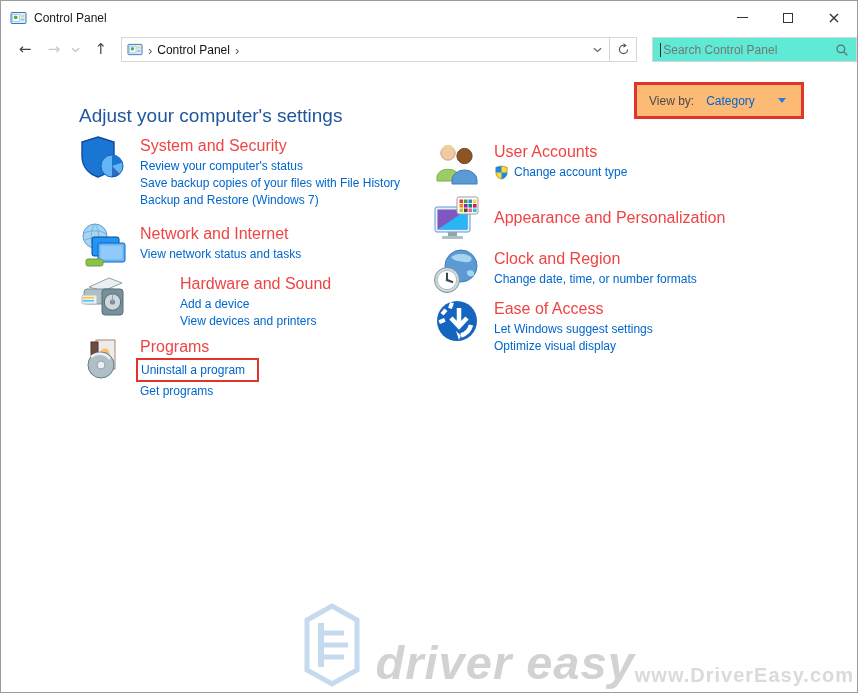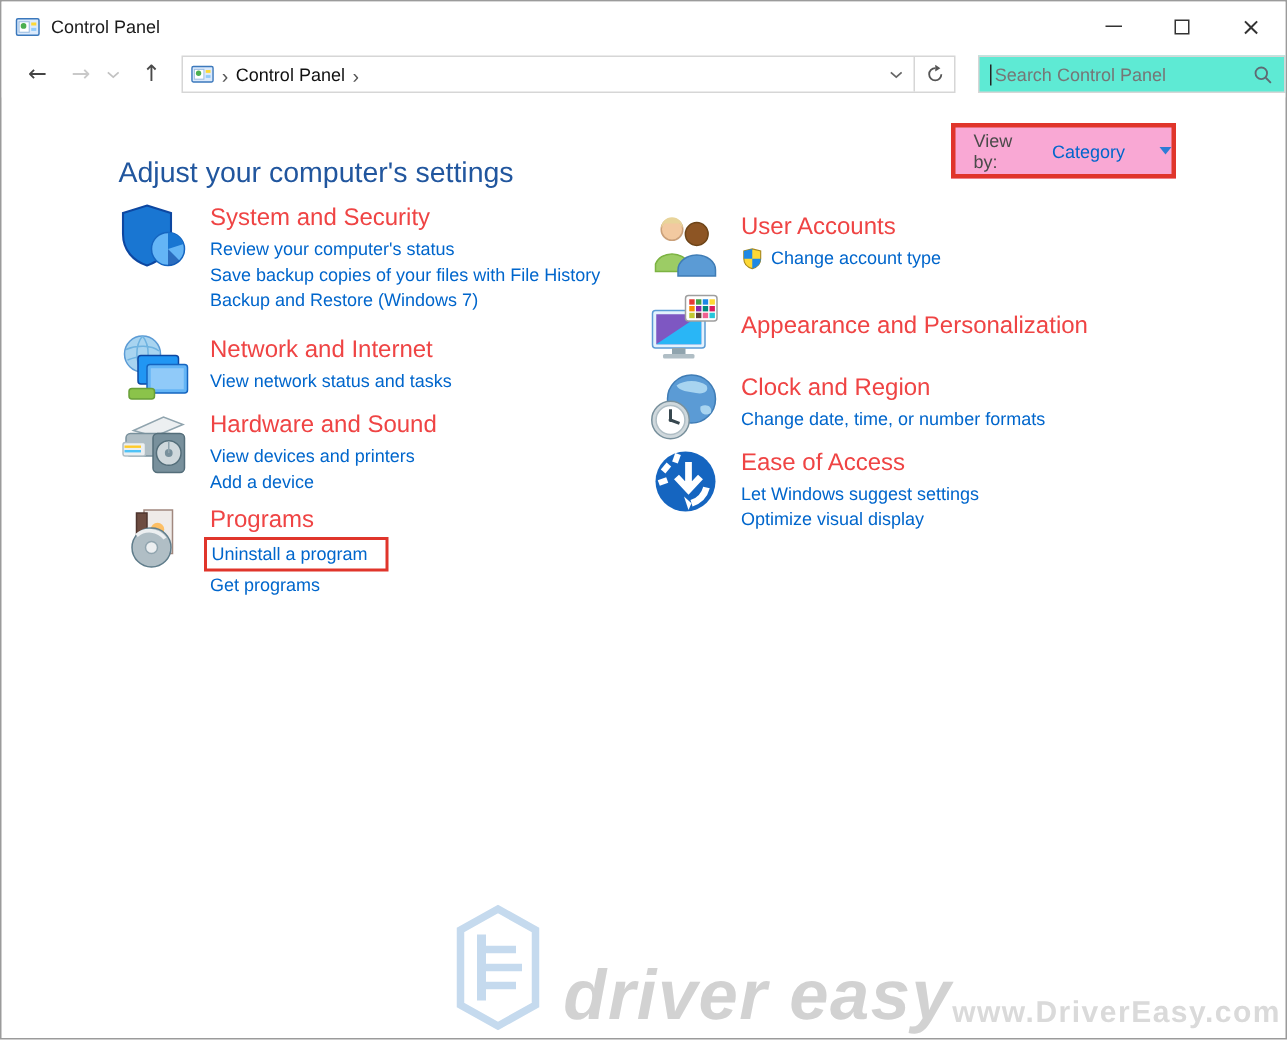--- a/index.html
+++ b/index.html
@@ -28,21 +28,21 @@
   .crumb-sep { color:#555; font-size:13px; line-height:1; padding-top:1px; }
   .crumb-label { font-size:12px; color:#111; }
   .addr-chev { color:#666; padding:0 7px; display:flex; align-items:center; height:100%; }
   .addr-refresh { width:27px; height:100%; border-left:1px solid #d6d6d6; display:flex; align-items:center; justify-content:center; }
   .searchbox { margin-left:15px; width:205px; height:25px; border:1px solid #d6d6d6; display:flex; align-items:center; padding:0 7px; background:#5eead4; }
   .caret { width:1px; height:14px; background:#222; margin-right:2px; }
   .search-ph { flex:1; font-size:12px; color:#767676; }
 
   
   .heading { position:absolute; left:78px; top:104px; font-size:19px; color:#21569e; }
-  .viewby-box { position:absolute; left:633px; top:81px; width:150px; height:37px; border:3px solid #e0352b; display:flex; align-items:center; padding-left:12px; gap:12px; background:#f9a8d4; }
+  .viewby-box { position:absolute; left:633px; top:81px; width:170px; height:37px; border:3px solid #e0352b; display:flex; align-items:center; padding-left:12px; gap:12px; background:#fdba74; }
   .viewby-label { font-size:12px; color:#4a4a4a; }
   .viewby-value { font-size:12px; color:#0066cc; display:flex; align-items:center; gap:23px; cursor:pointer; }
   .tri-down { width:0; height:0; border-left:4px solid transparent; border-right:4px solid transparent; border-top:5px solid #2e7cd6; }
 
   .cat { position:absolute; display:flex; }
   .cat-icon { width:48px; height:48px; flex:0 0 48px; margin-right:13px; }
   .cat-text { display:flex; flex-direction:column; padding-top:1px; }
   .cat.center .cat-text { justify-content:center; }
   .cat-title { font-size:16px; color:#ef4444; line-height:21px; margin-bottom:2px; cursor:pointer; }
   .cat-link { font-size:12px; color:#0066cc; line-height:17px; cursor:pointer; text-decoration:none; }
@@ -161,36 +161,36 @@
       <rect x="19" y="21" width="27" height="19" rx="2" fill="#64b5f6" stroke="#1565c0"></rect>
       <rect x="21.5" y="23.5" width="22" height="14" fill="#90caf9"></rect>
       <rect x="7" y="37" width="17" height="7" rx="2" fill="#8bc34a" stroke="#689f38"></rect>
     </svg>
     <div class="cat-text">
       <span class="cat-title">Network and Internet</span>
       <a class="cat-link">View network status and tasks</a>
     </div>
   </div>
 
-  <div class="cat" style="left:78px; top:271px;">
+  <div class="cat" style="left:78px; top:271px;gap:40px;">
     <svg class="cat-icon" viewBox="0 0 48 48">
       <path d="M10 15 L30 6 L43 11 L24 19 Z" fill="#eceff1" stroke="#90a4ae"></path>
       <rect x="5" y="17" width="32" height="15" rx="3" fill="#b0bec5" stroke="#78909c"></rect>
       <rect x="3" y="23" width="15" height="9" rx="1.5" fill="#eceff1" stroke="#b0bec5"></rect>
       <rect x="4" y="25" width="11" height="1.6" fill="#ffca28"></rect>
       <rect x="4" y="28" width="11" height="1.6" fill="#4fc3f7"></rect>
       <rect x="23" y="17" width="21" height="26" rx="3" fill="#78909c" stroke="#546e7a"></rect>
       <circle cx="33.5" cy="30" r="8.2" fill="#cfd8dc" stroke="#546e7a"></circle>
       <circle cx="33.5" cy="30" r="2.6" fill="#78909c"></circle>
       <path d="M33.5 22 L33.5 30" stroke="#90a4ae" stroke-width="1"></path>
     </svg>
     <div class="cat-text">
       <span class="cat-title">Hardware and Sound</span>
+      <a class="cat-link">Add a device</a>
       <a class="cat-link">View devices and printers</a>
-      <a class="cat-link">Add a device</a>
     </div>
   </div>
 
   <div class="cat" style="left:78px; top:334px;">
     <svg class="cat-icon" viewBox="0 0 48 48">
       <rect x="17" y="5" width="19" height="29" fill="#efebe9" stroke="#a1887f"></rect>
       <rect x="12" y="7" width="7" height="31" fill="#6d4c41" stroke="#4e342e"></rect>
       <circle cx="26" cy="18" r="4.5" fill="#ffb74d" opacity="0.85"></circle>
       <circle cx="22" cy="30" r="13" fill="#b0bec5" stroke="#607d8b"></circle>
       <path d="M12 22 A13 13 0 0 1 31 24" fill="none" stroke="#eceff1" stroke-width="2.5"></path>

